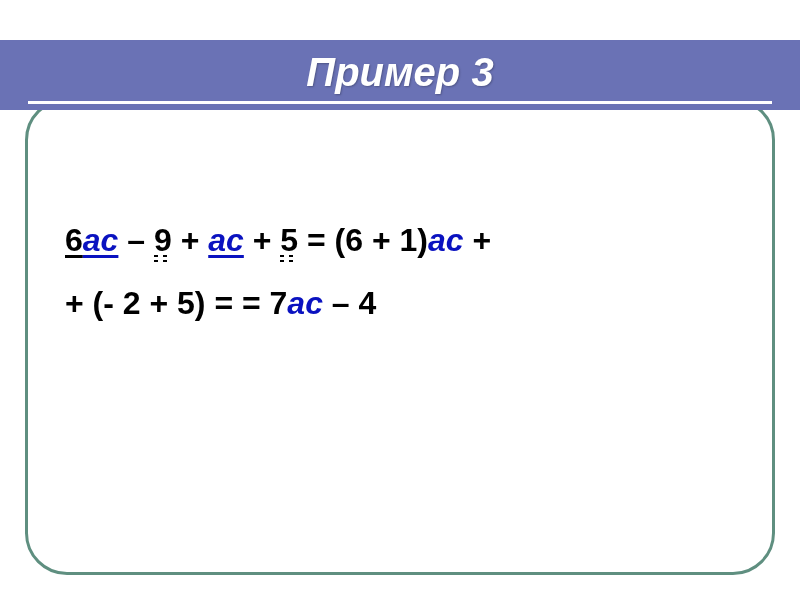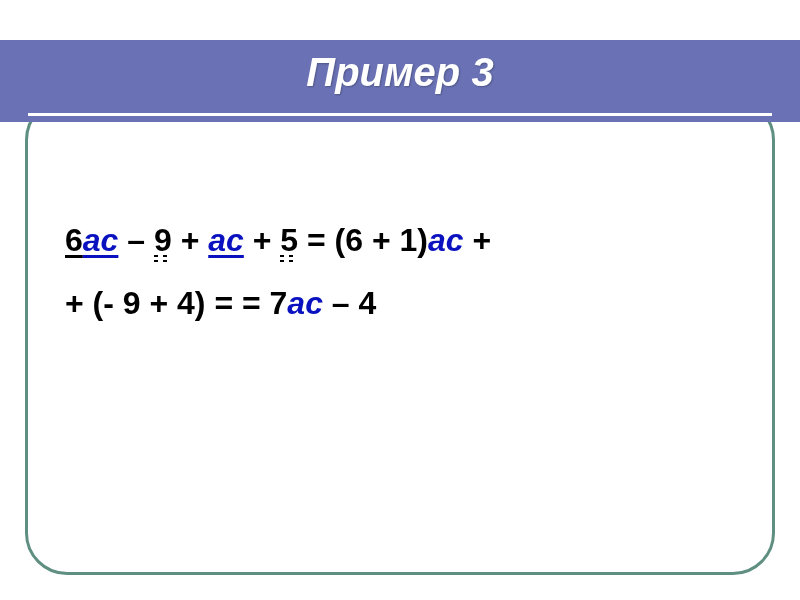--- a/index.html
+++ b/index.html
@@ -18,21 +18,21 @@
     height: 600px;
     box-sizing: border-box;
   }
 
   
   .title-bar {
     position: absolute;
     top: 40px;
     left: 0;
     right: 0;
-    height: 82px;
+    height: 70px;
     background: #6a72b5;
   }
   .title-line {
     position: absolute;
     left: 28px;
     right: 28px;
     bottom: 6px;
     height: 3px;
     background: #ffffff;
   }
@@ -127,16 +127,16 @@
 
   <div class="frame"></div>
 
   <div class="title-bar">
     <div class="title-text">Пример 3</div>
     <div class="title-line"></div>
   </div>
 
   <div class="content">
     <span class="u-solid">6</span><span class="ac-ui">ас</span><span> – </span><span class="u-dash">9</span><span> + </span><span class="ac-ui">ас</span><span> + </span><span class="u-dash">5</span><span> = (</span><span>6 + 1</span><span>)</span><span class="ac-b">ас</span><span> +</span>
-    <span class="line2"><span>+ </span><span>(</span><span>- 9 + 4</span><span>)</span><span> = = </span><span>7</span><span class="ac-b">ас</span><span> – 4</span></span>
+    <span class="line2"><span>+ </span><span>(</span><span>- 2 + 5</span><span>)</span><span> = = </span><span>7</span><span class="ac-b">ас</span><span> – 4</span></span>
   </div>
 
 </div>
 
 </body></html>

